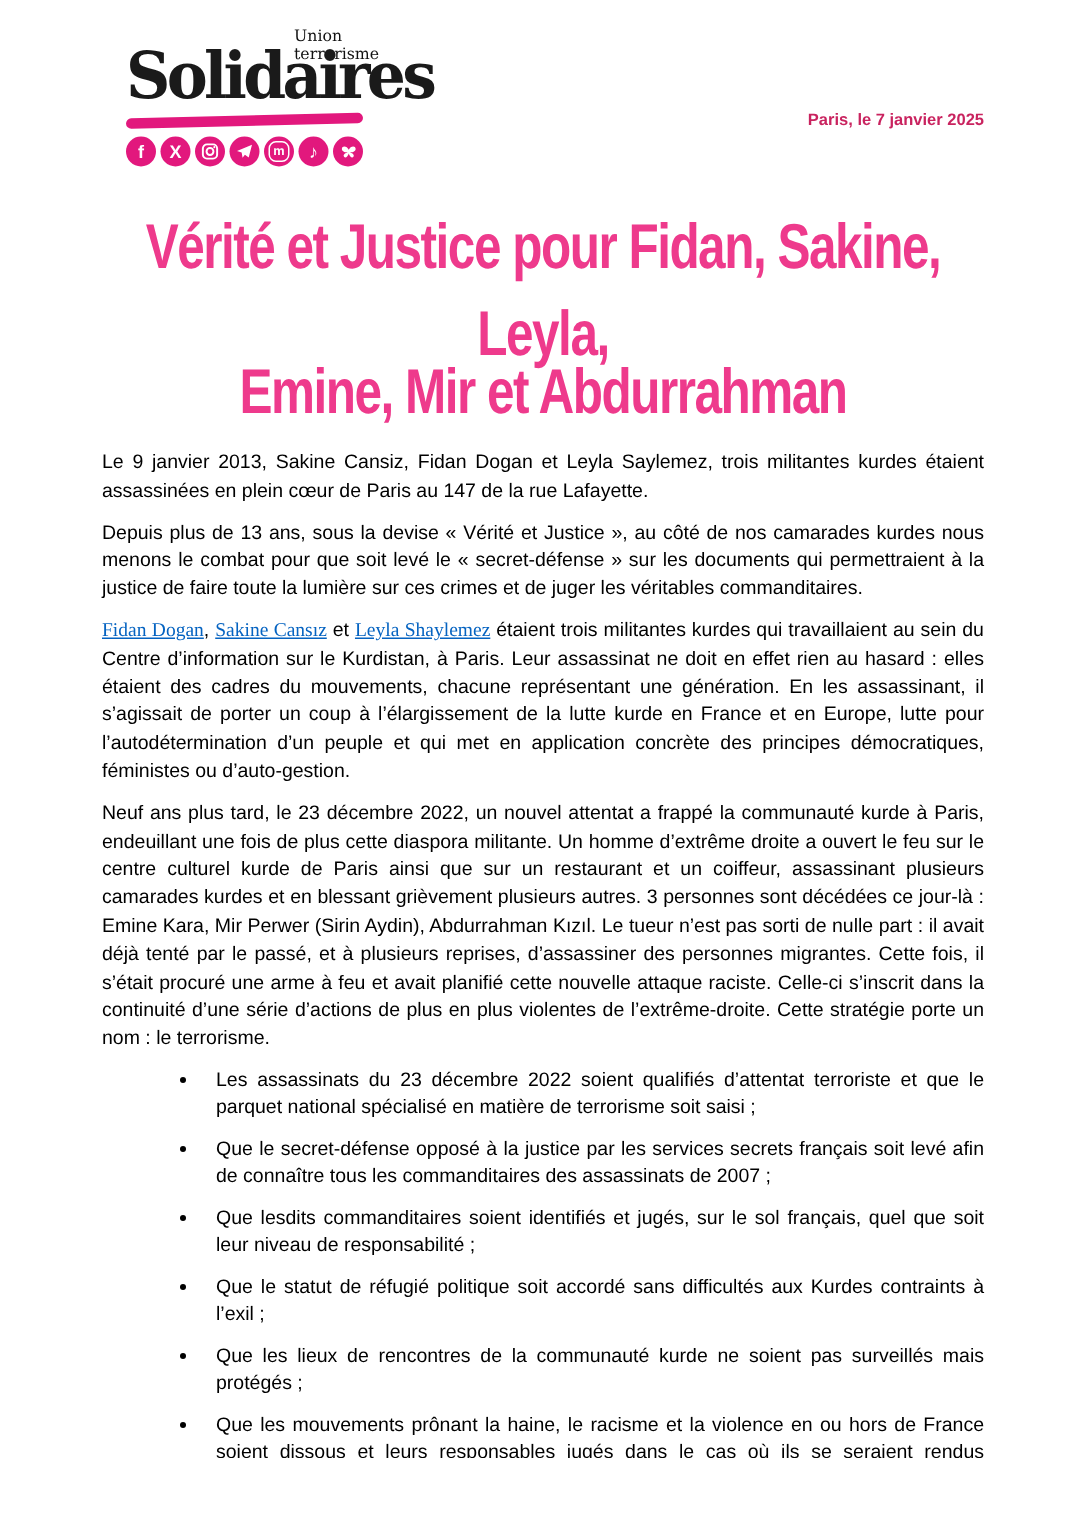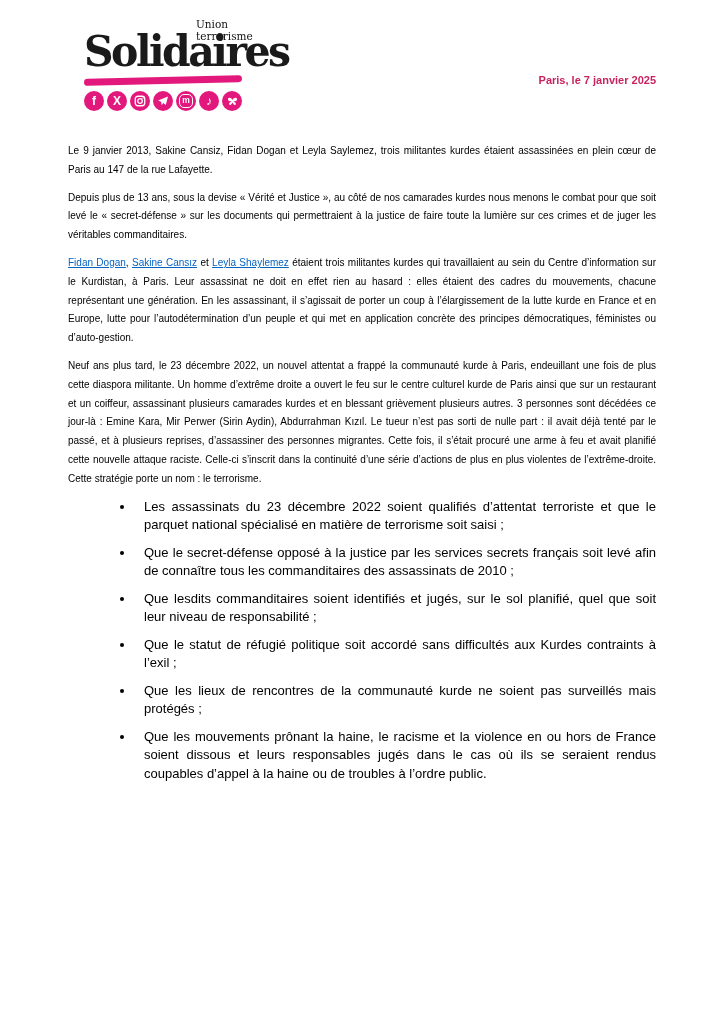--- a/index.html
+++ b/index.html
@@ -56,24 +56,24 @@
   
   .doc-title{margin-top:22px;text-align:center;color:var(--pink_title);}
   .doc-title .t-line{
     font-weight:bold;font-size:33px;letter-spacing:-1px;
     line-height:45px;transform:scaleY(1.28);transform-origin:center;
   }
 
   
   .body-copy{margin-top:16px;}
   .body-copy p{
-    font-size:10px;line-height:18.8px;text-align:justify;
+    font-size:13px;line-height:18.8px;text-align:justify;
     margin-bottom:9px;
   }
-  a.doc-link{color:var(--link_blue);text-decoration:underline;cursor:pointer;}
+  a.doc-link{color:var(--link_blue);text-decoration:underline;cursor:pointer;font-family:Liberation Serif, serif;}
   .seg-bold{font-weight:normal;}
 
   ul.demands{
     list-style:disc;margin:4px 0 23px 0;padding-left:67px;
   }
   ul.demands li{
     font-size:13px;line-height:18.5px;text-align:justify;
     margin-bottom:9px;padding-left:9px;
   }
 </style>
@@ -112,31 +112,35 @@
         <span class="soc">
           <svg width="13" height="13" viewBox="0 0 24 24" fill="#fff">
             <path d="M12 9 C10 4,3.5 3.5,3.5 8 C3.5 11.5,8.5 12.5,11 12 C8.5 12.8,4.5 14.5,6.2 17.5 C8 20,11 17,12 13.5 C13 17,16 20,17.8 17.5 C19.5 14.5,15.5 12.8,13 12 C15.5 12.5,20.5 11.5,20.5 8 C20.5 3.5,14 4,12 9 Z"></path>
           </svg>
         </span>
       </div>
     </div>
     <div class="dateline">Paris, le 7 janvier 2025</div>
   </div>
 
+  <div class="doc-title">
+    <div class="t-line">Vérité et Justice pour Fidan, Sakine, Leyla,</div>
+    <div class="t-line">Emine, Mir et Abdurrahman</div>
+  </div>
 
   <div class="body-copy">
     <p>Le 9 janvier 2013, Sakine Cansiz, Fidan Dogan et Leyla Saylemez, trois militantes kurdes étaient assassinées en plein cœur de Paris au 147 de la rue Lafayette.</p>
     <p>Depuis plus de 13 ans, sous la devise « Vérité et Justice », au côté de nos camarades kurdes nous menons le combat pour que soit levé le « secret-défense » sur les documents qui permettraient à la justice de faire toute la lumière sur ces crimes et de juger les véritables commanditaires.</p>
     <p><a class="doc-link">Fidan Dogan</a><span>, </span><a class="doc-link">Sakine Cansız</a><span> et </span><a class="doc-link">Leyla Shaylemez</a><span> étaient trois militantes kurdes qui travaillaient au sein du Centre d’information sur le Kurdistan, à Paris. Leur assassinat ne doit en effet rien au hasard : elles étaient des cadres du mouvements, chacune représentant une génération. En les assassinant, il s’agissait de porter un coup à l’élargissement de la lutte kurde en France et en Europe, lutte pour l’autodétermination d’un peuple et qui met en application concrète des principes démocratiques, féministes ou d’auto-gestion.</span></p>
     <p><span>Neuf ans plus tard, le 23 décembre 2022, un nouvel attentat a frappé la communauté kurde à Paris, endeuillant une fois de plus cette diaspora militante. </span><span class="seg-bold">Un homme d’extrême droite a ouvert le feu sur le centre culturel kurde de Paris ainsi que sur un restaurant et un coiffeur, assassinant plusieurs camarades kurdes et en blessant grièvement plusieurs autres.</span><span> 3 personnes sont décédées ce jour-là : Emine Kara, Mir Perwer (Sirin Aydin), Abdurrahman Kızıl. Le tueur n’est pas sorti de nulle part : il avait déjà tenté par le passé, et à plusieurs reprises, d’assassiner des personnes migrantes. Cette fois, il s’était procuré une arme à feu et avait planifié cette nouvelle attaque raciste. Celle-ci s’inscrit dans la continuité d’une série d’actions de plus en plus violentes de l’extrême-droite. Cette stratégie porte un nom : le terrorisme.</span></p>
 
     <ul class="demands">
       <li>Les assassinats du 23 décembre 2022 soient qualifiés d’attentat terroriste et que le parquet national spécialisé en matière de terrorisme soit saisi ;</li>
-      <li>Que le secret-défense opposé à la justice par les services secrets français soit levé afin de connaître tous les commanditaires des assassinats de 2010 ;</li>
-      <li>Que lesdits commanditaires soient identifiés et jugés, sur le sol planifié, quel que soit leur niveau de responsabilité ;</li>
+      <li>Que le secret-défense opposé à la justice par les services secrets français soit levé afin de connaître tous les commanditaires des assassinats de 2007 ;</li>
+      <li>Que lesdits commanditaires soient identifiés et jugés, sur le sol français, quel que soit leur niveau de responsabilité ;</li>
       <li>Que le statut de réfugié politique soit accordé sans difficultés aux Kurdes contraints à l’exil ;</li>
       <li>Que les lieux de rencontres de la communauté kurde ne soient pas surveillés mais protégés ;</li>
       <li>Que les mouvements prônant la haine, le racisme et la violence en ou hors de France soient dissous et leurs responsables jugés dans le cas où ils se seraient rendus coupables d’appel à la haine ou de troubles à l’ordre public.</li>
     </ul>
 
   </div>
 
 </div>
 
 </body></html>

